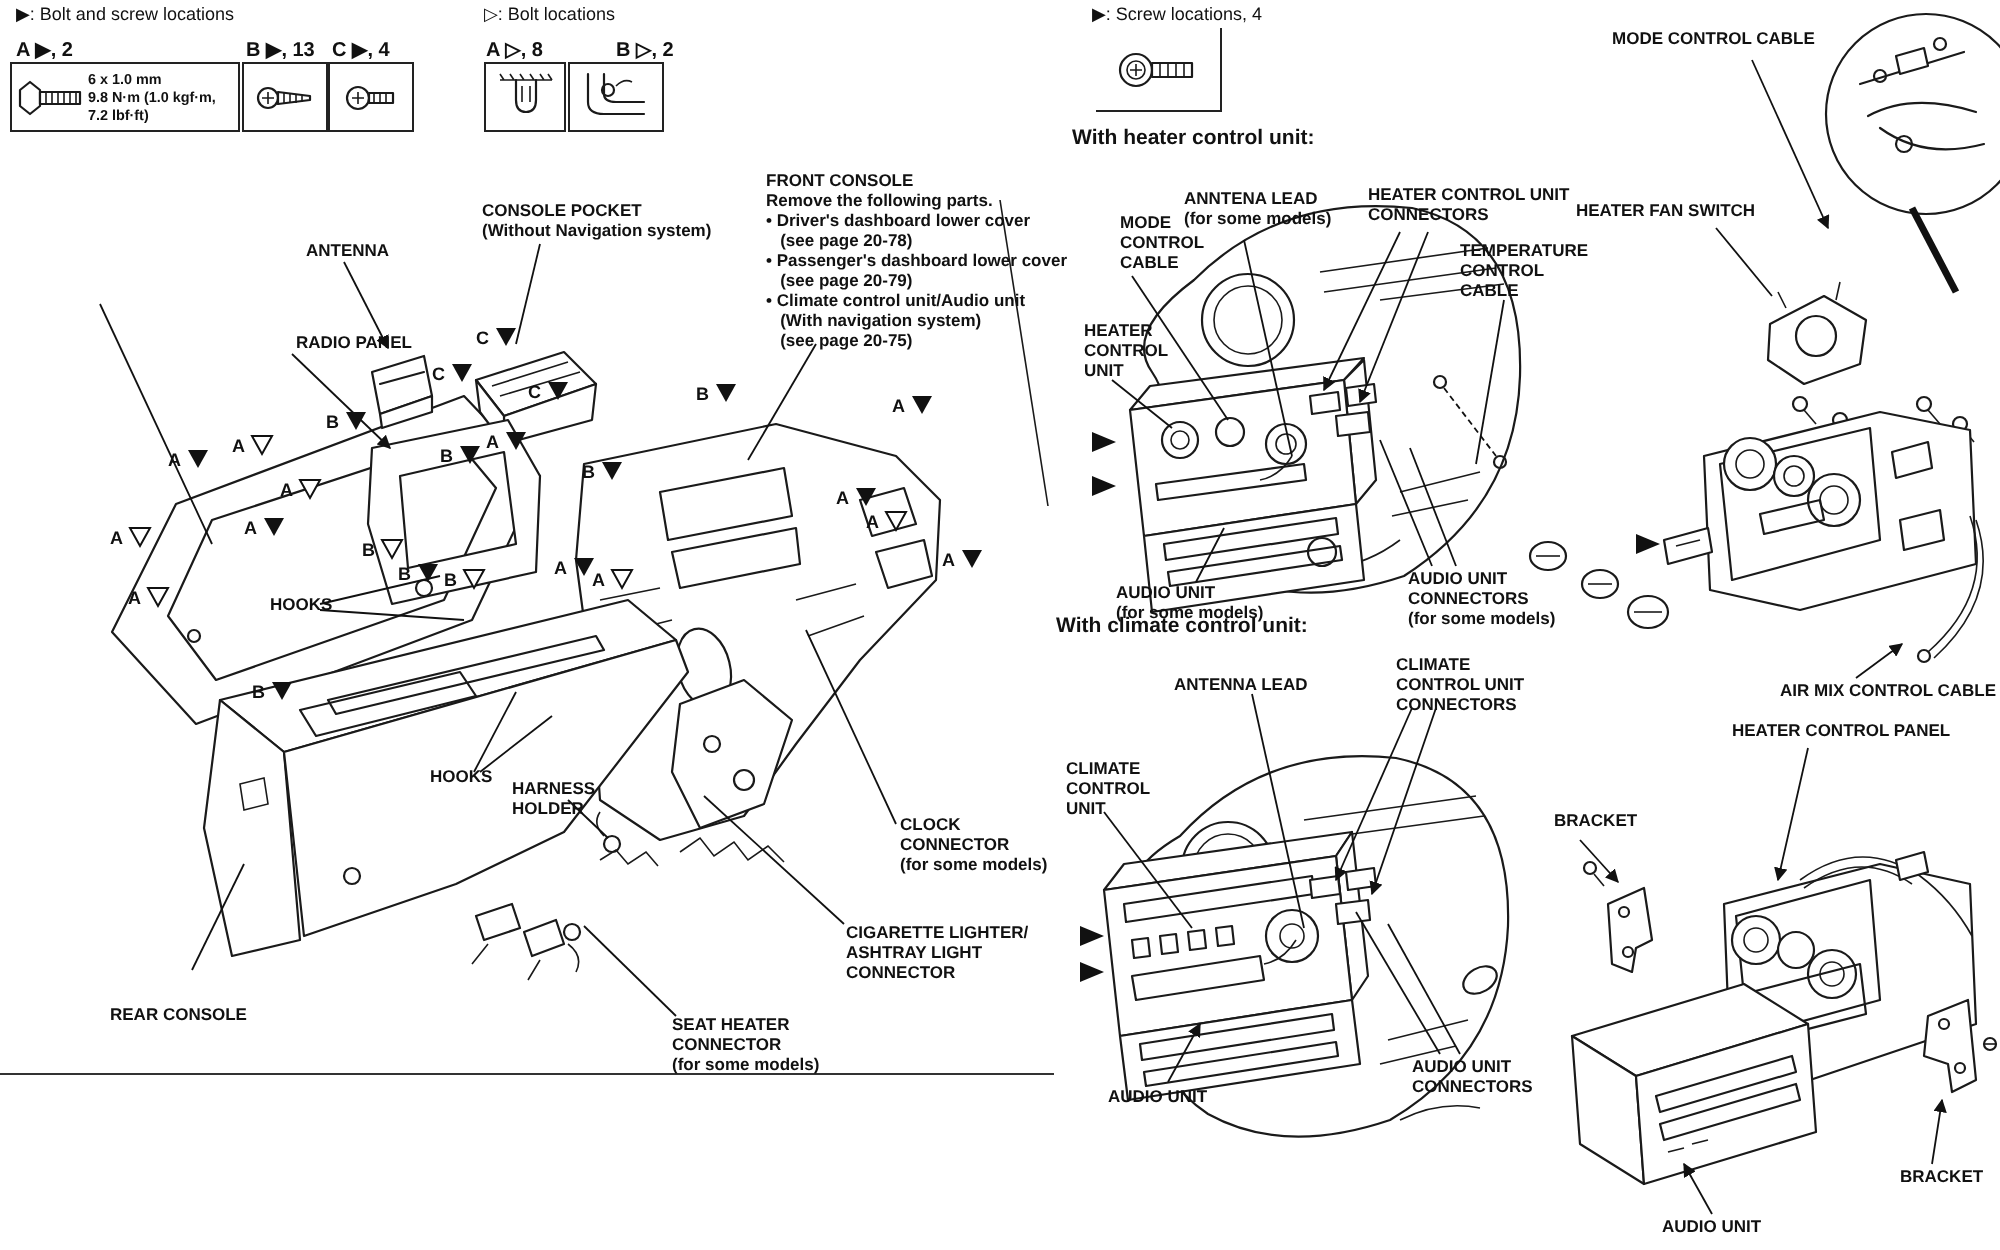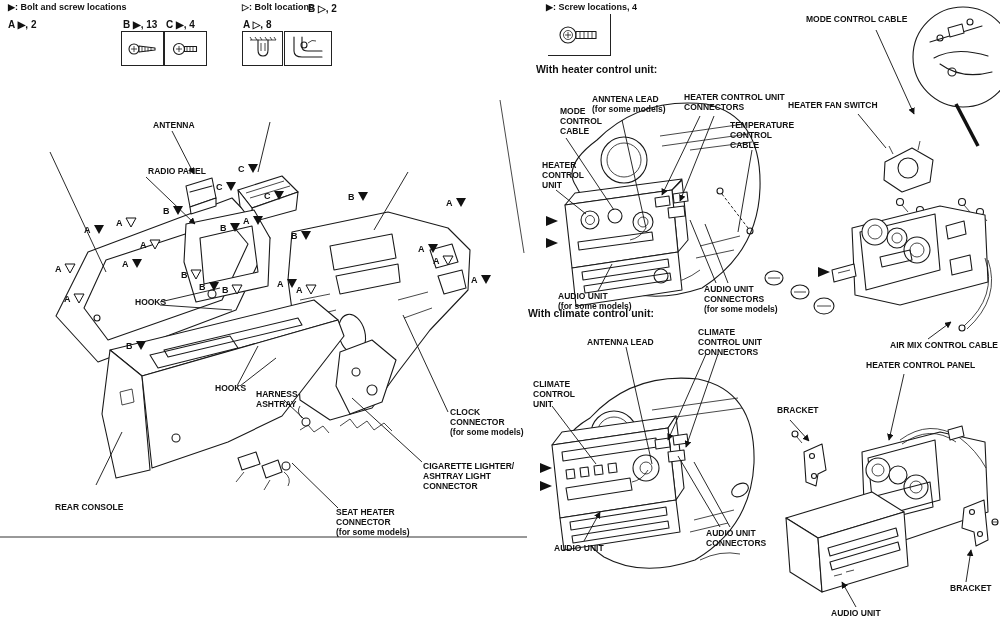--- a/index.html
+++ b/index.html
@@ -11,21 +11,21 @@
   svg .thin{fill:none;stroke:#1a1a1a;stroke-width:.8;}
   svg .lead{fill:none;stroke:#111;stroke-width:.9;}
   svg .thick{fill:none;stroke:#111;stroke-width:3.5;}
   svg .dash{fill:none;stroke:#111;stroke-width:.9;stroke-dasharray:3 2;}
   .mk-letter{font:bold 9px "Liberation Sans",sans-serif;fill:#111;}
   .mk-fill{fill:#111;stroke:none;}
   .mk-open{fill:#fff;stroke:#111;stroke-width:1;}
   .lbl{position:absolute;font-weight:bold;font-size:8.5px;line-height:1.18;
        white-space:pre-wrap;color:#111;}
   .hdr{position:absolute;font-weight:bold;font-size:10.5px;color:#111;white-space:pre;}
-  .lgd-title{position:absolute;font-weight:bold;font-size:9px;color:#111;white-space:pre;}
+  .lgd-title{position:absolute;font-weight:normal;font-size:9px;color:#111;white-space:pre;}
   .lgd-item{position:absolute;font-weight:bold;font-size:10px;color:#111;white-space:pre;}
   .lgd-box{position:absolute;border:1px solid #222;display:flex;align-items:center;}
   .lgd-box-open{position:absolute;border-right:1px solid #222;border-bottom:1px solid #222;
                 display:flex;align-items:center;}
   .spec{font-weight:bold;font-size:7.2px;line-height:1.25;white-space:pre;}
 </style>
 </head>
 <body>
 
 <div id="page">
@@ -354,40 +354,50 @@
         <polygon points="540,481 552,486 540,491" class="mk-fill"></polygon>
         <polygon points="818,267 830,272 818,277" class="mk-fill"></polygon>
       </g>
   </svg>
 
   <div class="lgd-title" style="left:8px;top:2px;">▶: Bolt and screw locations</div>
   <div class="lgd-item" style="left:8px;top:19px;">A ▶, 2</div>
   <div class="lgd-item" style="left:123px;top:19px;">B ▶, 13</div>
   <div class="lgd-item" style="left:166px;top:19px;">C ▶, 4</div>
 
+  <div class="lgd-box" style="left:5px;top:31px;width:113px;height:33px;">
+    <svg width="36" height="20" viewBox="0 0 36 20" style="position:static;flex:0 0 auto;margin-left:2px;">
+      <polygon class="wf" points="2,6 7,2 12,6 12,14 7,18 2,14"></polygon>
+      <rect class="wf" x="12" y="7" width="20" height="6"></rect>
+      <path class="thin" d="M15,7 v6 M18,7 v6 M21,7 v6 M24,7 v6 M27,7 v6 M30,7 v6"></path>
+    </svg>
+    <div class="spec">6 x 1.0 mm
+9.8 N·m (1.0 kgf·m,
+7.2 lbf·ft)</div>
+  </div>
   <div class="lgd-box" style="left:121px;top:31px;width:41px;height:33px;justify-content:center;">
     <svg width="30" height="16" viewBox="0 0 30 16" style="position:static;">
       <circle class="wf" cx="6" cy="8" r="5"></circle>
       <path class="thin" d="M3,8 h6 M6,5 v6"></path>
       <polygon class="wf" points="11,5 27,7 27,9 11,11"></polygon>
       <path class="thin" d="M14,5.5 v5 M17,6 v4.5 M20,6.5 v4 M23,7 v3"></path>
     </svg>
   </div>
   <div class="lgd-box" style="left:164px;top:31px;width:41px;height:33px;justify-content:center;">
     <svg width="28" height="16" viewBox="0 0 28 16" style="position:static;">
       <circle class="wf" cx="7" cy="8" r="5.5"></circle>
       <path class="thin" d="M4,8 h6 M7,5 v6"></path>
       <rect class="wf" x="12.5" y="5.5" width="12" height="5"></rect>
       <path class="thin" d="M15,5.5 v5 M18,5.5 v5 M21,5.5 v5"></path>
     </svg>
   </div>
 
   <div class="lgd-title" style="left:242px;top:2px;">▷: Bolt locations</div>
   <div class="lgd-item" style="left:243px;top:19px;">A ▷, 8</div>
-  <div class="lgd-item" style="left:288px;top:3px;padding-left:20px;">B ▷, 2</div>
+  <div class="lgd-item" style="left:288px;top:19px;padding-left:20px;">B ▷, 2</div>
   <div class="lgd-box" style="left:242px;top:31px;width:39px;height:33px;justify-content:center;">
     <svg width="30" height="27" viewBox="0 0 30 27" style="position:static;">
       <path class="thin" d="M2,5 h26 M4,5 l-2,-3 M9,5 l-2,-3 M14,5 l-2,-3 M19,5 l-2,-3 M24,5 l-2,-3 M28,5 l-2,-3"></path>
       <path class="ln" d="M10,5 v10 q0,6 5,6 q5,0 5,-6 V5"></path>
       <path class="thin" d="M13,8 v8 M17,8 v8"></path>
     </svg>
   </div>
   <div class="lgd-box" style="left:284px;top:31px;width:46px;height:33px;justify-content:center;">
     <svg width="36" height="27" viewBox="0 0 36 27" style="position:static;">
       <path class="ln" d="M4,2 v14 q0,6 8,6 h20"></path>
@@ -406,24 +416,35 @@
       <rect class="wf" x="19" y="9.5" width="20" height="7"></rect>
       <path class="thin" d="M23,9.5 v7 M27,9.5 v7 M31,9.5 v7 M35,9.5 v7"></path>
     </svg>
   </div>
 
   <div class="hdr" style="left:536px;top:63px;">With heater control unit:</div>
   <div class="hdr" style="left:528px;top:307px;">With climate control unit:</div>
 
   <div class="lbl" style="left:153px;top:120px;">ANTENNA</div>
   <div class="lbl" style="left:106px;top:166px;padding-left:42px;">RADIO PANEL</div>
+  <div class="lbl" style="left:241px;top:100px;width:160px;">CONSOLE POCKET
+(Without Navigation system)</div>
+  <div class="lbl" style="left:383px;top:85px;width:175px;">FRONT CONSOLE
+Remove the following parts.
+• Driver's dashboard lower cover
+   (see page 20-78)
+• Passenger's dashboard lower cover
+   (see page 20-79)
+• Climate control unit/Audio unit
+   (With navigation system)
+   (see page 20-75)</div>
   <div class="lbl" style="left:135px;top:297px;">HOOKS</div>
   <div class="lbl" style="left:215px;top:383px;">HOOKS</div>
   <div class="lbl" style="left:256px;top:389px;width:70px;">HARNESS
-ASHTRAY</div>
+HOLDER</div>
   <div class="lbl" style="left:55px;top:486px;margin-top:16px;">REAR CONSOLE</div>
   <div class="lbl" style="left:336px;top:507px;width:110px;">SEAT HEATER
 CONNECTOR
 (for some models)</div>
   <div class="lbl" style="left:450px;top:407px;width:110px;">CLOCK
 CONNECTOR
 (for some models)</div>
   <div class="lbl" style="left:423px;top:461px;width:120px;">CIGARETTE LIGHTER/
 ASHTRAY LIGHT
 CONNECTOR</div>

